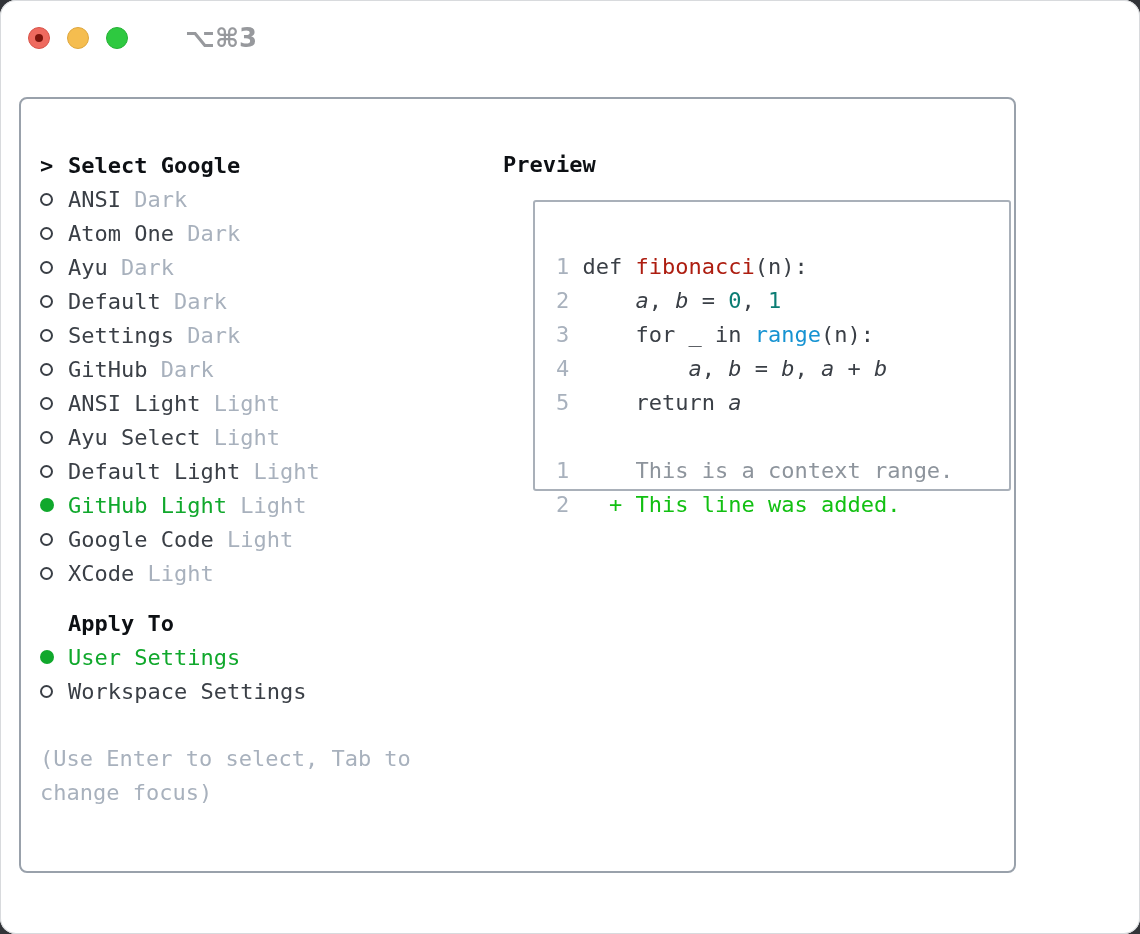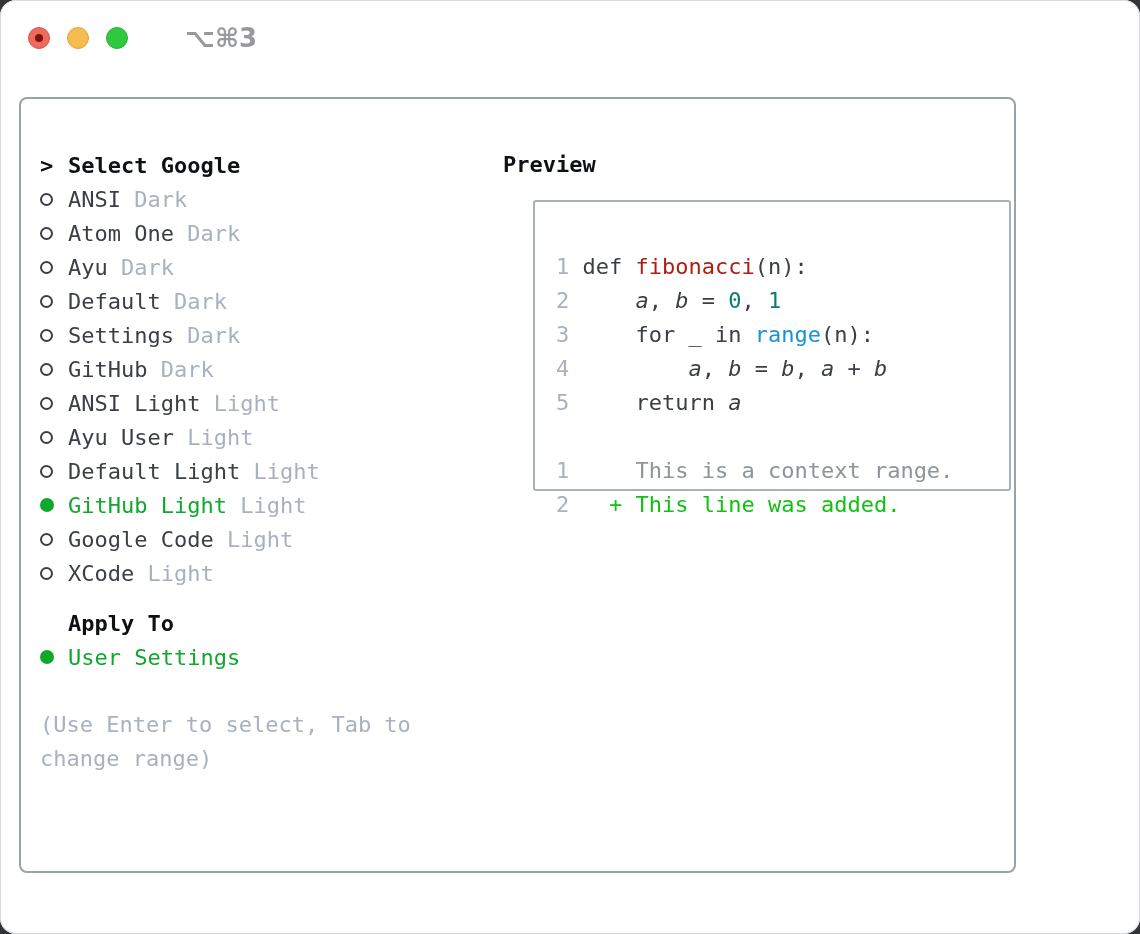--- a/index.html
+++ b/index.html
@@ -107,38 +107,39 @@
       </div>
 
       <div id="theme-list">
           <div class="row"><span class="marker"><span class="dot"></span></span><span class="tname">ANSI</span><span class="variant"> Dark</span></div>
           <div class="row"><span class="marker"><span class="dot"></span></span><span class="tname">Atom One</span><span class="variant"> Dark</span></div>
           <div class="row"><span class="marker"><span class="dot"></span></span><span class="tname">Ayu</span><span class="variant"> Dark</span></div>
           <div class="row"><span class="marker"><span class="dot"></span></span><span class="tname">Default</span><span class="variant"> Dark</span></div>
           <div class="row"><span class="marker"><span class="dot"></span></span><span class="tname">Settings</span><span class="variant"> Dark</span></div>
           <div class="row"><span class="marker"><span class="dot"></span></span><span class="tname">GitHub</span><span class="variant"> Dark</span></div>
           <div class="row"><span class="marker"><span class="dot"></span></span><span class="tname">ANSI Light</span><span class="variant"> Light</span></div>
-          <div class="row"><span class="marker"><span class="dot"></span></span><span class="tname">Ayu User</span><span class="variant"> Light</span></div>
+          <div class="row"><span class="marker"><span class="dot"></span></span><span class="tname">Ayu Select</span><span class="variant"> Light</span></div>
           <div class="row"><span class="marker"><span class="dot"></span></span><span class="tname">Default Light</span><span class="variant"> Light</span></div>
           <div class="row"><span class="marker"><span class="dot dot-filled"></span></span><span class="tname sel">GitHub Light</span><span class="variant"> Light</span></div>
           <div class="row"><span class="marker"><span class="dot"></span></span><span class="tname">Google Code</span><span class="variant"> Light</span></div>
           <div class="row"><span class="marker"><span class="dot"></span></span><span class="tname">XCode</span><span class="variant"> Light</span></div>
         </div>
 
       <div class="apply-block">
         <div class="row">
           <span class="marker"></span>
           <span class="hdr">Apply To</span>
         </div>
         <div id="apply-list">
             <div class="row"><span class="marker"><span class="dot dot-filled"></span></span><span class="tname sel">User Settings</span></div>
+            <div class="row"><span class="marker"><span class="dot"></span></span><span class="tname">Workspace Settings</span></div>
           </div>
       </div>
 
-      <div class="help">(Use Enter to select, Tab to change range)</div>
+      <div class="help">(Use Enter to select, Tab to change focus)</div>
     </div>
 
     <div class="preview-title">Preview</div>
     <div class="preview-box">
       <div class="code" id="preview-lines">
           <div class="pline"><span class="lineno">1 </span><span class="seg-plain">def </span><span class="seg-func">fibonacci</span><span class="seg-plain">(n):</span></div>
           <div class="pline"><span class="lineno">2 </span><span class="seg-plain">    </span><span class="seg-var">a</span><span class="seg-plain">, </span><span class="seg-var">b</span><span class="seg-plain"> = </span><span class="seg-num">0</span><span class="seg-plain">, </span><span class="seg-num">1</span></div>
           <div class="pline"><span class="lineno">3 </span><span class="seg-plain">    for _ in </span><span class="seg-builtin">range</span><span class="seg-plain">(n):</span></div>
           <div class="pline"><span class="lineno">4 </span><span class="seg-plain">        </span><span class="seg-var">a</span><span class="seg-plain">, </span><span class="seg-var">b</span><span class="seg-plain"> = </span><span class="seg-var">b</span><span class="seg-plain">, </span><span class="seg-var">a</span><span class="seg-plain"> + </span><span class="seg-var">b</span></div>
           <div class="pline"><span class="lineno">5 </span><span class="seg-plain">    return </span><span class="seg-var">a</span></div>

